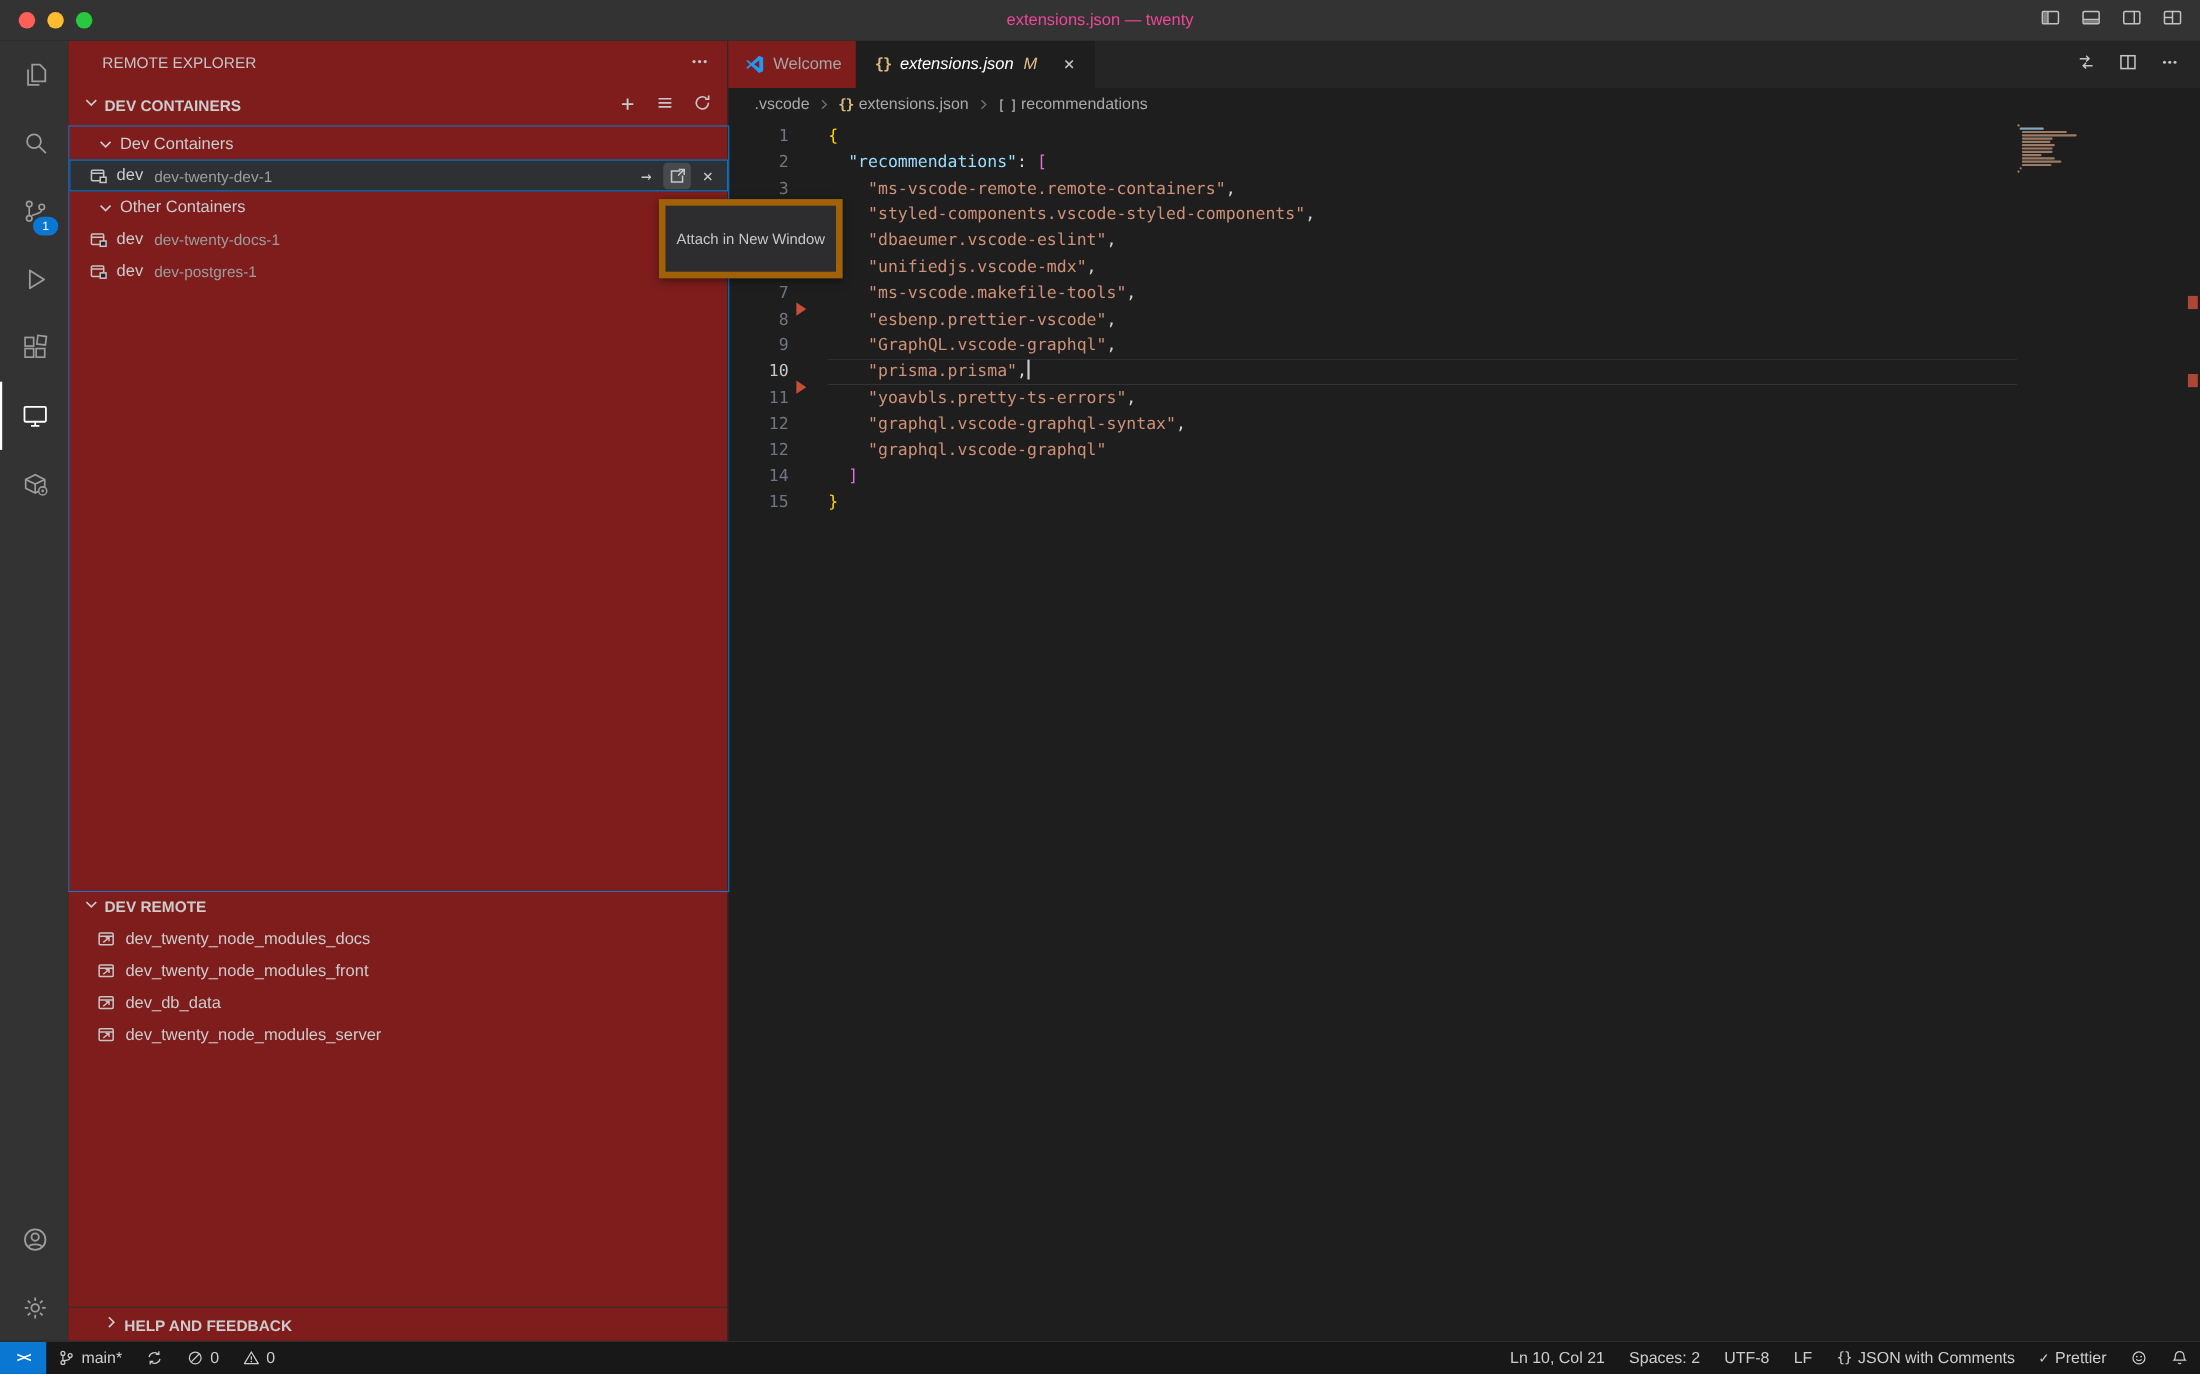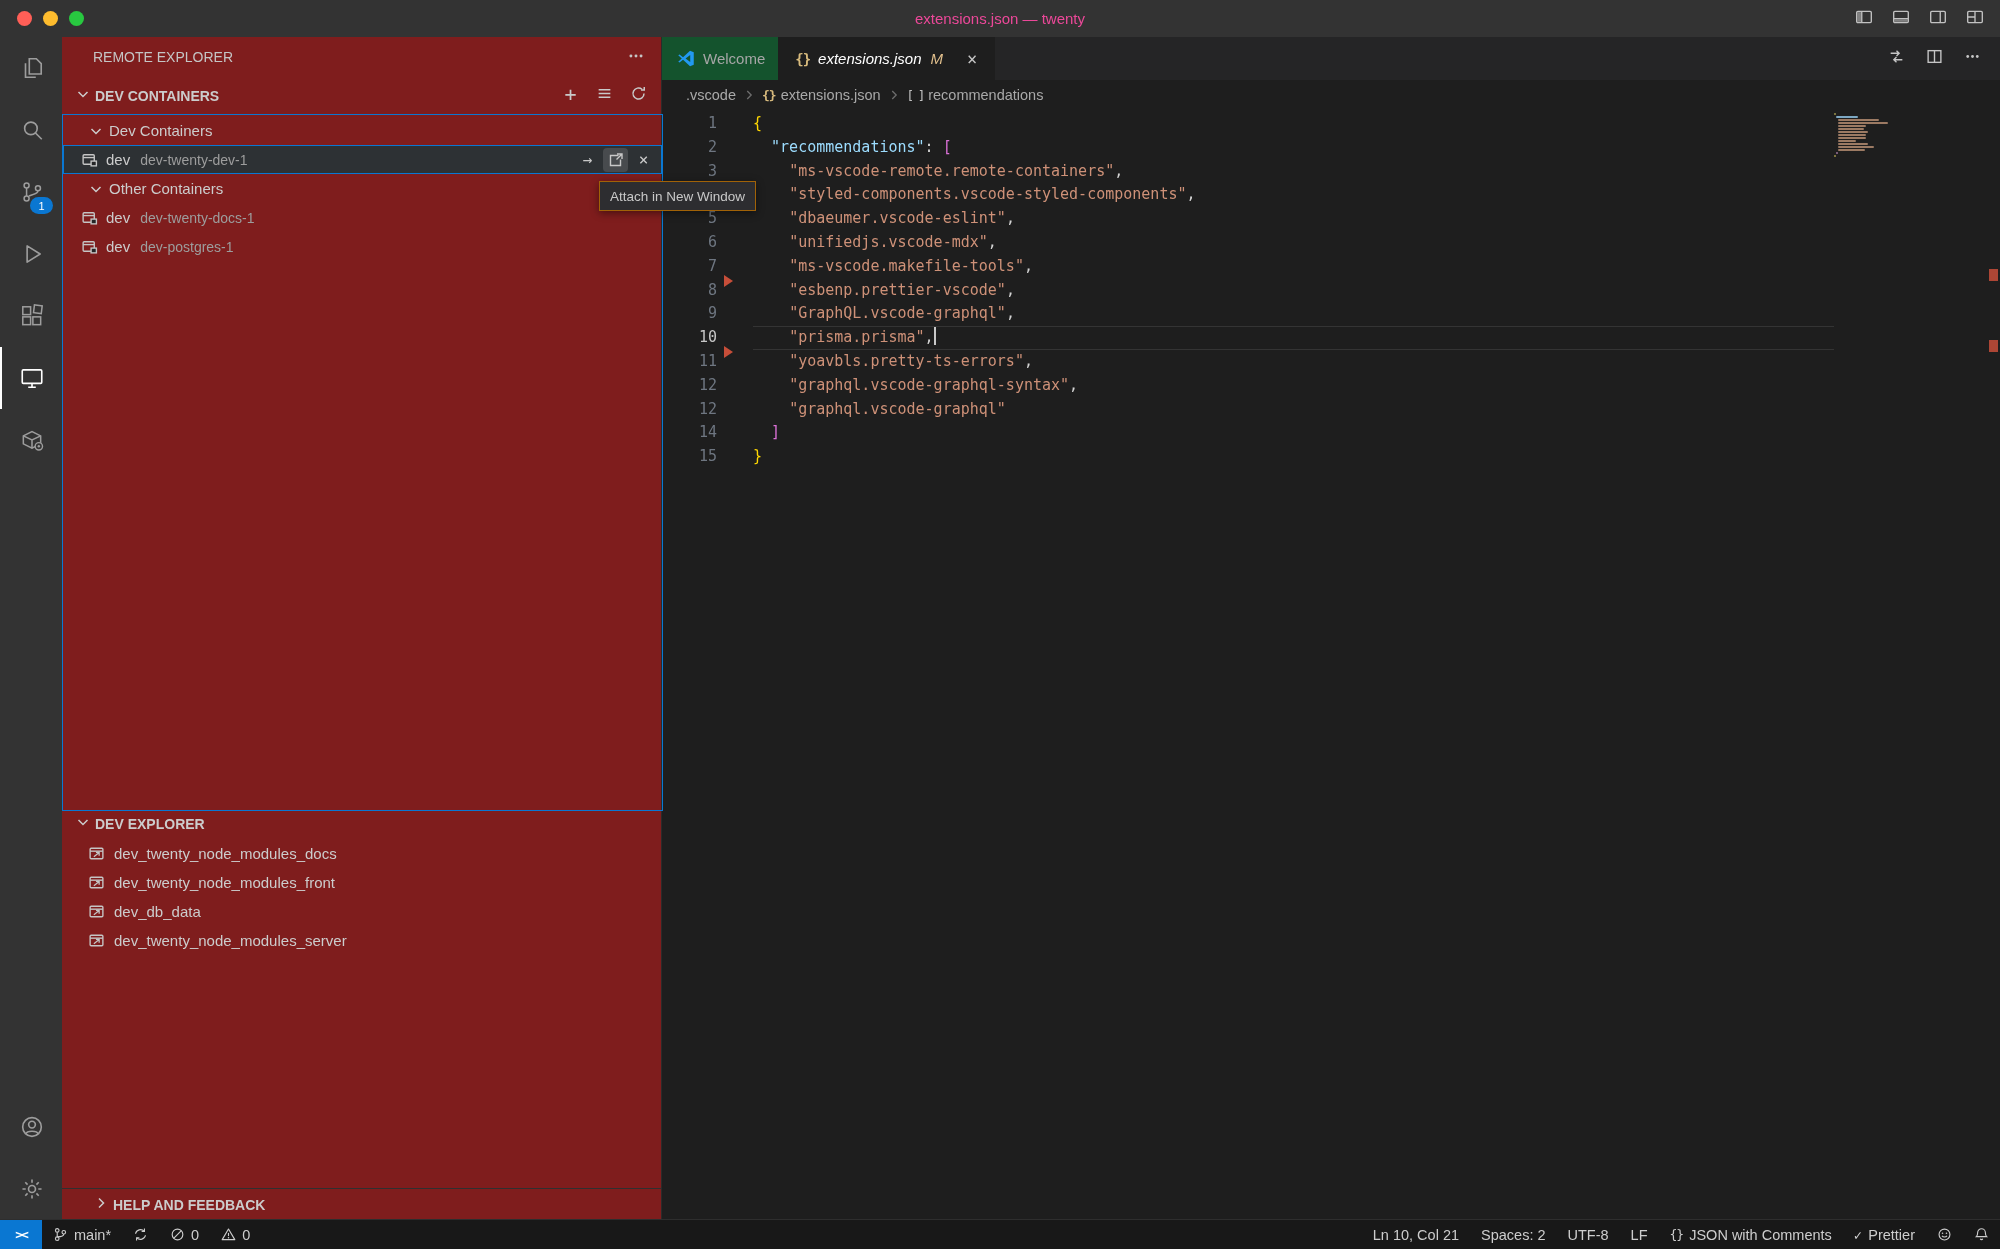--- a/index.html
+++ b/index.html
@@ -44,25 +44,25 @@
   .row-actions{margin-left:auto;display:flex;align-items:center;gap:3px;padding-right:6px;color:#c8c8c8;}
   .row-action{width:25px;height:24px;display:flex;align-items:center;justify-content:center;border-radius:4px;}
   .row-action .icn{width:16px;height:16px;}
   .row-action .txt{font-size:16px;}
   .row-action.hovered{background:rgba(255,255,255,.13);}
   .volumes{position:absolute;top:772px;left:0;right:0;}
   .vol-header{height:30px;display:flex;align-items:center;gap:4px;padding-left:13px;}
   .vol-row{height:29px;display:flex;align-items:center;gap:9px;padding-left:26px;font-size:15px;}
   .vol-row .item-ic{width:17px;height:17px;color:#c5c5c5;}
   .help-header{position:absolute;bottom:0;left:0;right:0;height:31px;display:flex;align-items:center;gap:4px;padding-left:31px;border-top:1px solid #303031;}
-  .tooltip{position:absolute;left:599px;top:181px;height:28px;display:flex;align-items:center;padding:0 10px;background:#2d2d30;border:1px solid #a16207;color:#c8c8c8;font-size:13.5px;z-index:40;box-shadow:0 2px 8px rgba(0,0,0,.45);white-space:nowrap;}
+  .tooltip{position:absolute;left:599px;top:181px;height:28px;display:flex;align-items:center;padding:16px 10px;background:#2d2d30;border:6px solid #a16207;color:#c8c8c8;font-size:13.5px;z-index:40;box-shadow:0 2px 8px rgba(0,0,0,.45);white-space:nowrap;}
 
   
   .tabstrip{position:absolute;left:661px;top:37px;right:0;height:43px;background:#252526;display:flex;align-items:stretch;z-index:3;}
-  .tab{display:flex;align-items:center;gap:8px;padding:0 13px 0 16px;font-size:15px;background:#14532d;color:#a6a6a6;border-right:1px solid #1e1e1e;}
+  .tab{display:flex;align-items:center;gap:8px;padding:0 13px 0 16px;font-size:15px;background:#7f1d1d;color:#a6a6a6;border-right:1px solid #1e1e1e;}
   .tab.active{background:#1e1e1e;color:#ffffff;}
   .tab.active .tab-label{font-style:italic;}
   .tab .icn.logo{width:18px;height:17px;}
   .tab .json-ic{color:var(--jsonicon);font-size:14px;font-weight:700;letter-spacing:-1px;}
   .tab-mod{color:var(--modified);font-style:italic;margin-left:1px;}
   .tab-close{margin-left:12px;color:#c5c5c5;font-size:17px;width:18px;height:18px;}
   .editor-actions{margin-left:auto;display:flex;align-items:center;gap:21px;padding-right:19px;color:#c5c5c5;}
   .editor-actions .icn{width:17px;height:17px;}
   .breadcrumbs{position:absolute;left:661px;top:80px;right:0;height:30px;background:#1e1e1e;display:flex;align-items:center;gap:6px;padding-left:25px;color:#a9a9a9;font-size:14.5px;}
   .bc-sep{width:14px;height:14px;color:#6e6e6e;}
@@ -327,21 +327,21 @@
           <span class="item-desc">dev-postgres-1</span>
         </div>
       </div>
     <div class="volumes">
       <div class="vol-header">
         <span class="chev-slot"><span class="icn chev">
               <svg viewBox="0 0 16 16" xmlns="http://www.w3.org/2000/svg">
                 <path d="M3.5 6l4.5 4.5L12.5 6" fill="none" stroke="currentColor" stroke-width="1.5"></path>
               </svg>
             </span></span>
-        <span class="sec-label">DEV EXPLORER</span>
+        <span class="sec-label">DEV REMOTE</span>
       </div>
       <div>
           <div class="vol-row">
             <span class="icn item-ic">
               <svg viewBox="0 0 16 16" xmlns="http://www.w3.org/2000/svg">
                 <rect x="2" y="3" width="12" height="10" rx="1" fill="none" stroke="currentColor" stroke-width="1.3"></rect>
                 <path d="M2 5.8h12" stroke="currentColor" stroke-width="1.3"></path>
                 <path d="M5.5 11l5-4M10.5 10V7h-3" fill="none" stroke="currentColor" stroke-width="1.2"></path>
               </svg>
             </span>

